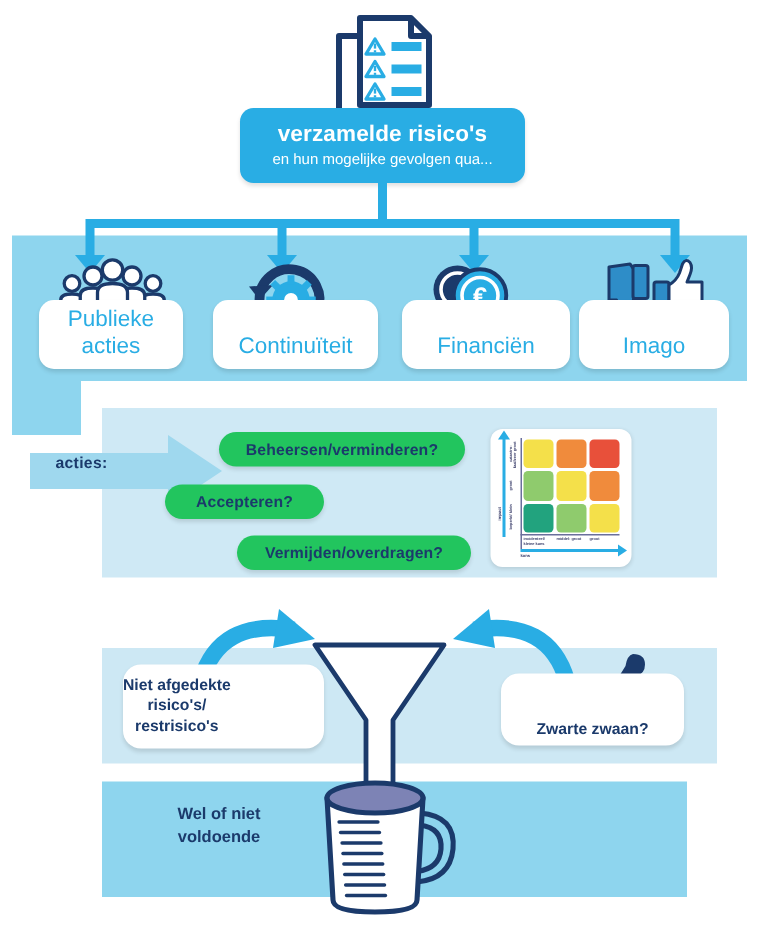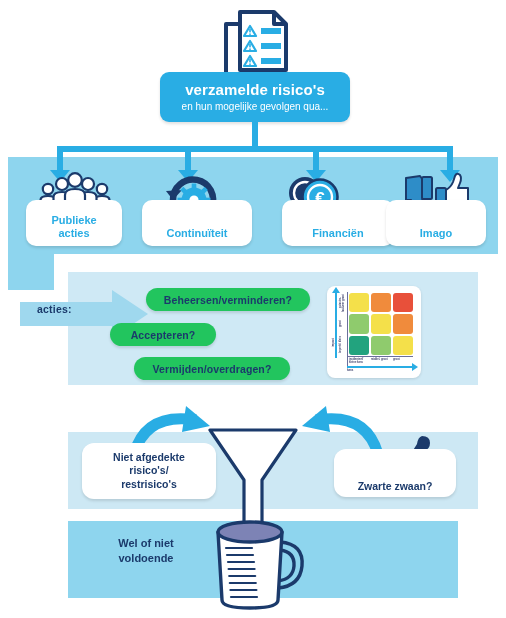--- a/index.html
+++ b/index.html
@@ -31,40 +31,40 @@
   #stem{position:absolute;left:252px;top:122px;width:6px;height:29px;background:#29ade4;}
   #branch-bar{position:absolute;left:57px;top:146px;width:396px;height:6px;background:#29ade4;}
   .branch-arrow{position:absolute;width:6px;background:#29ade4;}
   .branch-head{position:absolute;width:0;height:0;border-left:10px solid transparent;
     border-right:10px solid transparent;border-top:12px solid #29ade4;}
 
   
   .cat-card{position:absolute;top:200px;height:46px;background:#ffffff;border-radius:10px;
     box-shadow:0 2px 3px rgba(0,0,0,.13);
     display:flex;align-items:flex-end;justify-content:center;padding-bottom:6px;box-sizing:border-box;}
-  .cat-label{color:#29ade4;font-size:11px;font-weight:bold;text-align:center;line-height:1.2;}
+  .cat-label{color:#29ade4;font-size:15px;font-weight:normal;text-align:center;line-height:1.2;}
   #cat-0{left:26px;width:96px;}
   #cat-1{left:142px;width:110px;}
-  #cat-2{left:268px;width:112px;margin-left:14px;}
+  #cat-2{left:268px;width:112px;}
   #cat-3{left:386px;width:100px;}
   .cat-icon{position:absolute;top:168px;}
 
   
   #acties-arrow{position:absolute;left:20px;top:290px;width:130px;height:48px;}
   #acties-label{position:absolute;left:37px;top:303px;font-size:10.5px;font-weight:bold;
     color:#1b3a6b;letter-spacing:.2px;}
 
   
   .pill{position:absolute;background:#22c55e;border-radius:12px;
     box-shadow:0 2px 3px rgba(0,0,0,.12);
     display:flex;align-items:center;justify-content:center;
     color:#1b3a6b;font-size:10.5px;font-weight:bold;letter-spacing:.1px;}
   #act-0{left:146px;top:288px;width:164px;height:23px;}
   #act-1{left:110px;top:323px;width:106px;height:23px;}
-  #act-2{left:134px;top:357px;width:156px;height:23px;}
+  #act-2{left:158px;top:357px;width:156px;height:23px;}
 
   
   #matrix-card{position:absolute;left:327px;top:286px;width:94px;height:92px;
     background:#ffffff;border-radius:8px;box-shadow:0 1px 3px rgba(0,0,0,.12);}
   #matrix-grid{position:absolute;left:22px;top:7px;width:64px;height:62px;
     display:grid;grid-template-columns:repeat(3,1fr);grid-template-rows:repeat(3,1fr);gap:2px;}
   .mcell{border-radius:3px;}
   .m-axis-v{position:absolute;left:8px;top:6px;width:2px;height:66px;background:#29ade4;}
   .m-axis-v::before{content:"";position:absolute;left:-3px;top:-5px;width:0;height:0;
     border-left:4px solid transparent;border-right:4px solid transparent;border-bottom:6px solid #29ade4;}
@@ -78,21 +78,21 @@
   .mlab-axis{position:absolute;color:#3b3f6b;font-size:2.8px;font-weight:bold;}
 
   
   #funnel{position:absolute;left:198px;top:424px;width:110px;height:128px;}
   .curve-arrow{position:absolute;top:406px;width:120px;height:52px;}
   #curve-left{left:130px;}
   #curve-right{left:262px;}
 
   #fun-left{position:absolute;left:82px;top:443px;width:134px;height:56px;
     background:#ffffff;border-radius:12px;box-shadow:0 2px 3px rgba(0,0,0,.12);
-    display:flex;align-items:center;justify-content:center;text-align:center;
+    display:flex;align-items:center;justify-content:flex-start;text-align:center;
     color:#1b3a6b;font-size:10.5px;font-weight:bold;line-height:1.25;}
   #fun-right{position:absolute;left:334px;top:449px;width:122px;height:48px;
     background:#ffffff;border-radius:12px;box-shadow:0 2px 3px rgba(0,0,0,.12);
     display:flex;align-items:flex-end;justify-content:center;padding-bottom:5px;box-sizing:border-box;
     color:#1b3a6b;font-size:10.5px;font-weight:bold;}
   #swan-icon{position:absolute;left:352px;top:434px;width:86px;height:54px;}
 
   
   #cap-label{position:absolute;left:72px;top:536px;width:148px;text-align:center;
     color:#1b3a6b;font-size:11px;font-weight:bold;line-height:1.4;}

